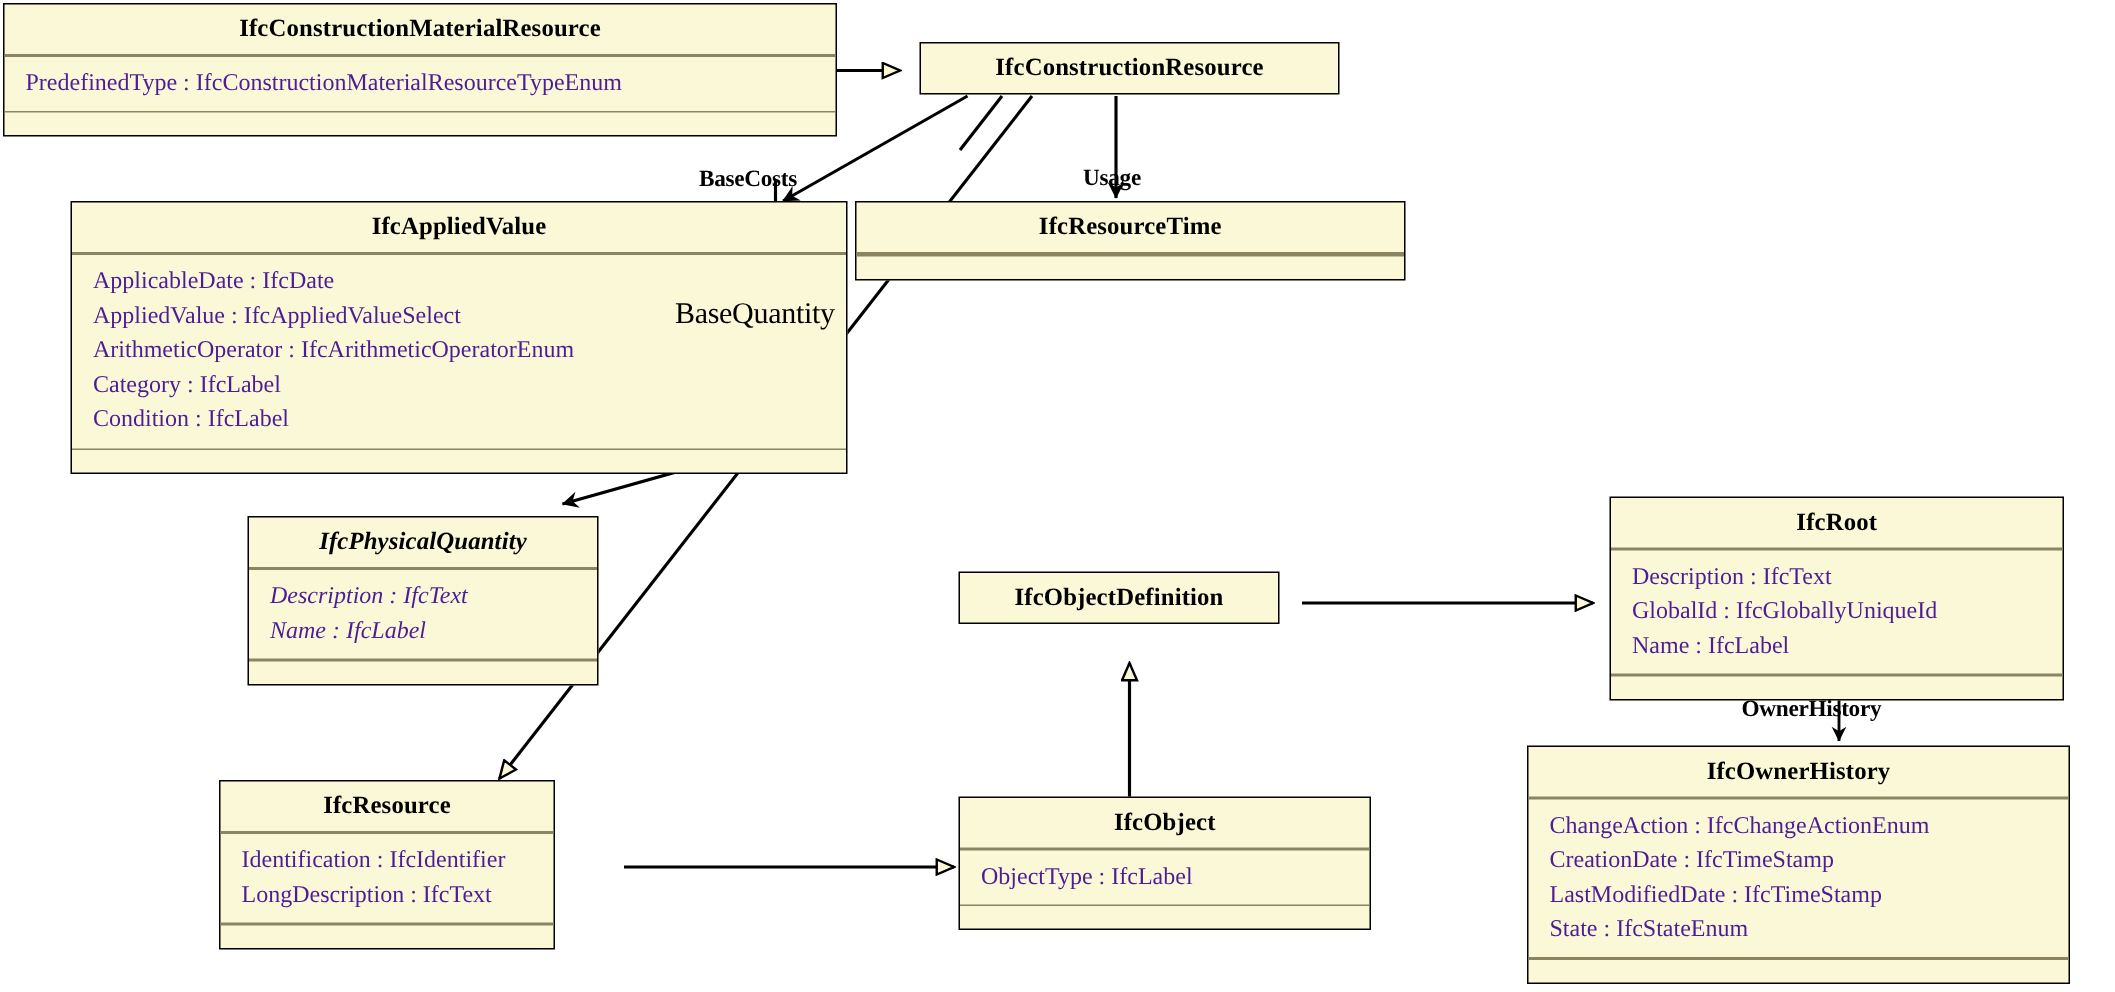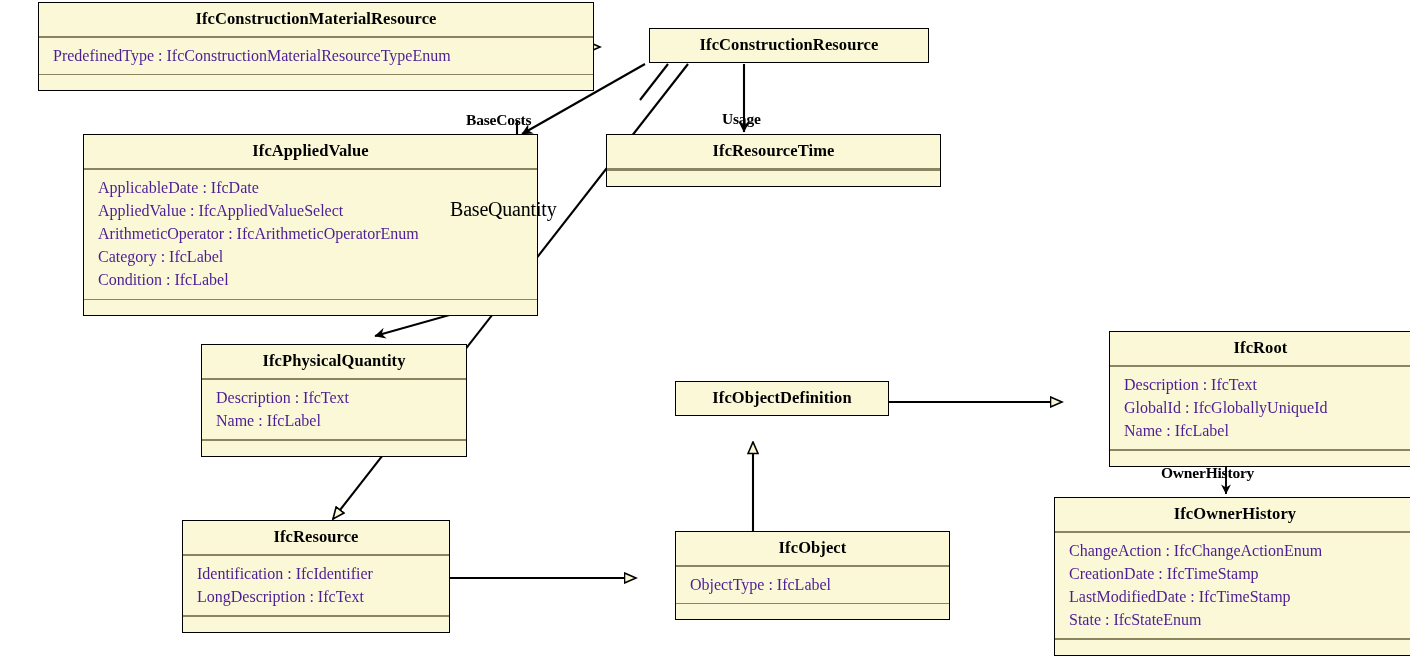--- a/index.html
+++ b/index.html
@@ -1,20 +1,20 @@
 <!DOCTYPE html>
 <html><head>
 <meta charset="utf-8">
 <style>
   html,body{margin:0;padding:0;background:#ffffff;}
   #stage{position:relative;width:1410px;height:661px;overflow:hidden;
          background:#ffffff;font-family:"Liberation Serif","DejaVu Serif",serif;}
   #wires{position:absolute;left:0;top:0;width:1410px;height:661px;}
   .node{position:absolute;box-sizing:border-box;background:#fbf8d8;
-        border:1.6px solid #000000;margin-left:36px;}
+        border:1.6px solid #000000;}
   .node .title{font-weight:bold;font-size:16.5px;text-align:center;
         padding:6px 8px 7px 8px;color:#000;letter-spacing:.1px;white-space:nowrap;}
   .node .sep{height:1.6px;background:#8a8560;}
   .node .attrs{padding:6px 0 7px 14px;}
   .node .attr{font-size:16px;line-height:23.2px;color:#4c1d95;white-space:nowrap;}
   .node .ops{height:15px;}
   .elabel{position:absolute;font-size:15.5px;font-weight:bold;color:#000;
         white-space:nowrap;letter-spacing:-.2px;}
 </style>
 </head>
@@ -66,42 +66,42 @@
       <div class="attr">PredefinedType : IfcConstructionMaterialResourceTypeEnum</div>
     </div>
     <div class="sep"></div>
     <div class="ops"></div>
   </div>
 
   <div class="node" style="left:613px;top:28px;width:280px;">
     <div class="title">IfcConstructionResource</div>
   </div>
 
-  <div class="node" style="left:47px;top:134px;width:455px;">
+  <div class="node" style="left:47px;top:134px;width:518px;">
     <div class="title">IfcAppliedValue</div>
     <div class="sep"></div>
     <div class="attrs">
       <div class="attr">ApplicableDate : IfcDate</div>
       <div class="attr">AppliedValue : IfcAppliedValueSelect</div>
       <div class="attr">ArithmeticOperator : IfcArithmeticOperatorEnum</div>
       <div class="attr">Category : IfcLabel</div>
       <div class="attr">Condition : IfcLabel</div>
     </div>
     <div class="sep"></div>
     <div class="ops"></div>
   </div>
 
-  <div class="node" style="left:570px;top:134px;width:335px;">
+  <div class="node" style="left:570px;top:134px;width:367px;">
     <div class="title">IfcResourceTime</div>
     <div class="sep"></div>
     <div class="sep"></div>
     <div class="ops"></div>
   </div>
 
-  <div class="node" style="left:165px;top:344px;width:266px;">
+  <div class="node" style="left:165px;top:344px;width:234px;font-style:italic;">
     <div class="title">IfcPhysicalQuantity</div>
     <div class="sep"></div>
     <div class="attrs">
       <div class="attr">Description : IfcText</div>
       <div class="attr">Name : IfcLabel</div>
     </div>
     <div class="sep"></div>
     <div class="ops"></div>
   </div>
 
@@ -114,21 +114,21 @@
     <div class="sep"></div>
     <div class="attrs">
       <div class="attr">Description : IfcText</div>
       <div class="attr">GlobalId : IfcGloballyUniqueId</div>
       <div class="attr">Name : IfcLabel</div>
     </div>
     <div class="sep"></div>
     <div class="ops"></div>
   </div>
 
-  <div class="node" style="left:146px;top:520px;width:268px;">
+  <div class="node" style="left:146px;top:520px;width:224px;">
     <div class="title">IfcResource</div>
     <div class="sep"></div>
     <div class="attrs">
       <div class="attr">Identification : IfcIdentifier</div>
       <div class="attr">LongDescription : IfcText</div>
     </div>
     <div class="sep"></div>
     <div class="ops"></div>
   </div>
 

